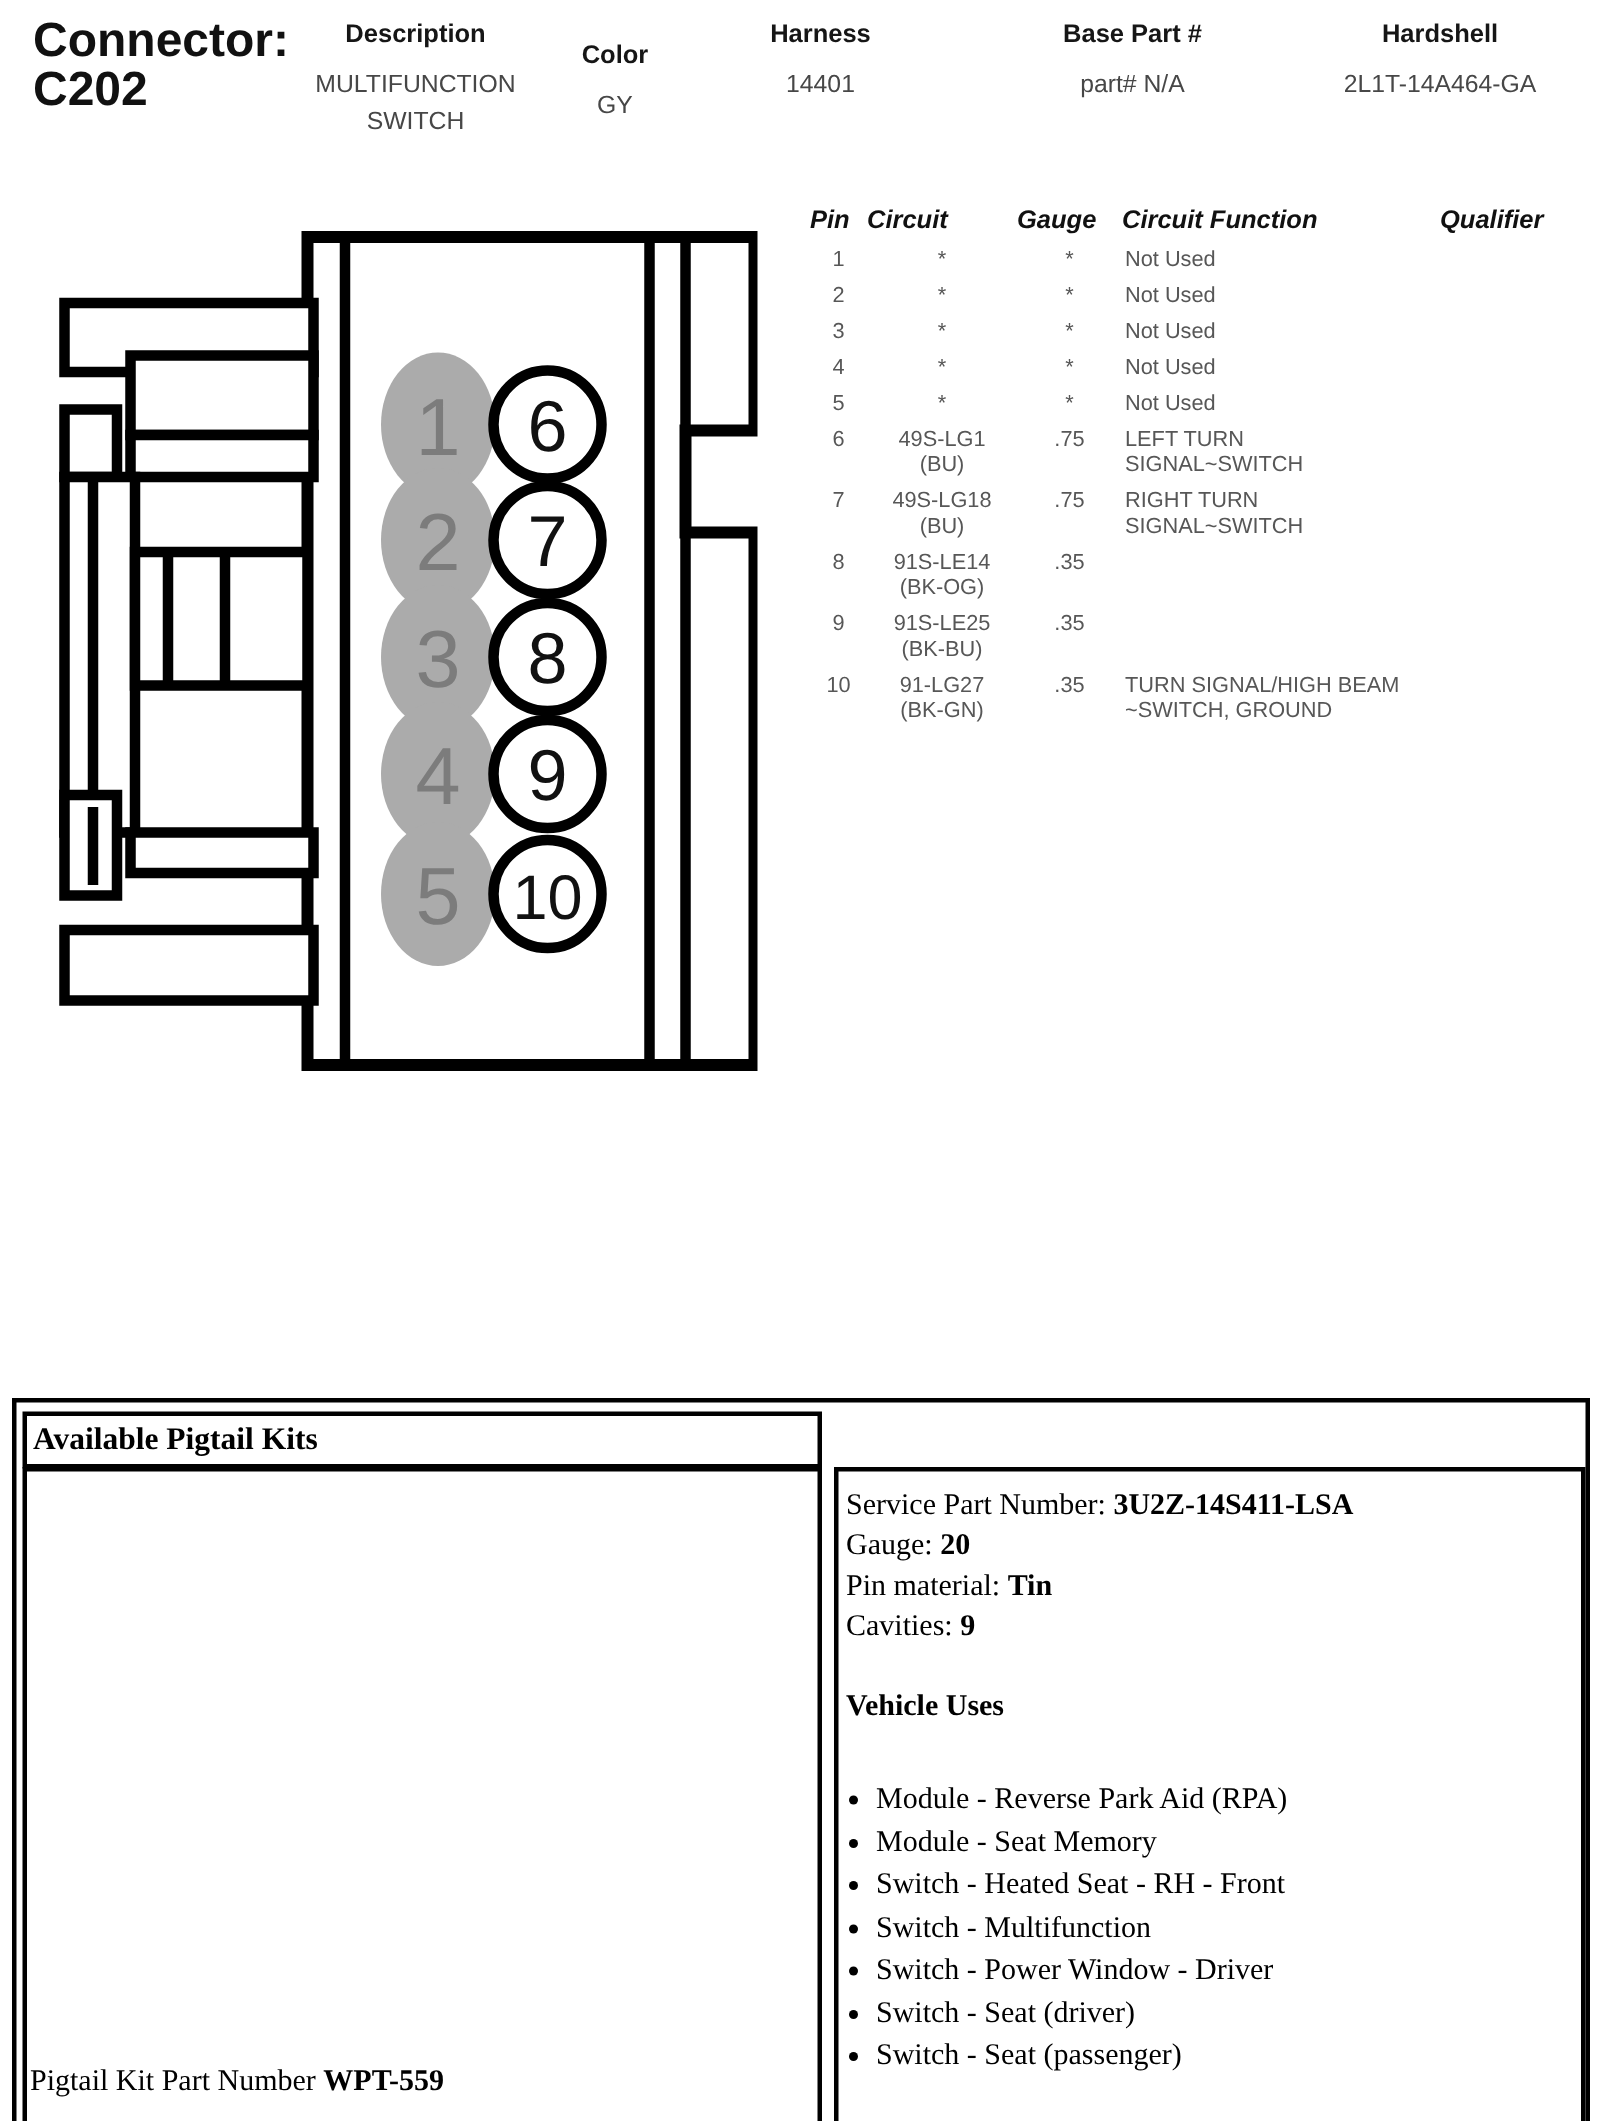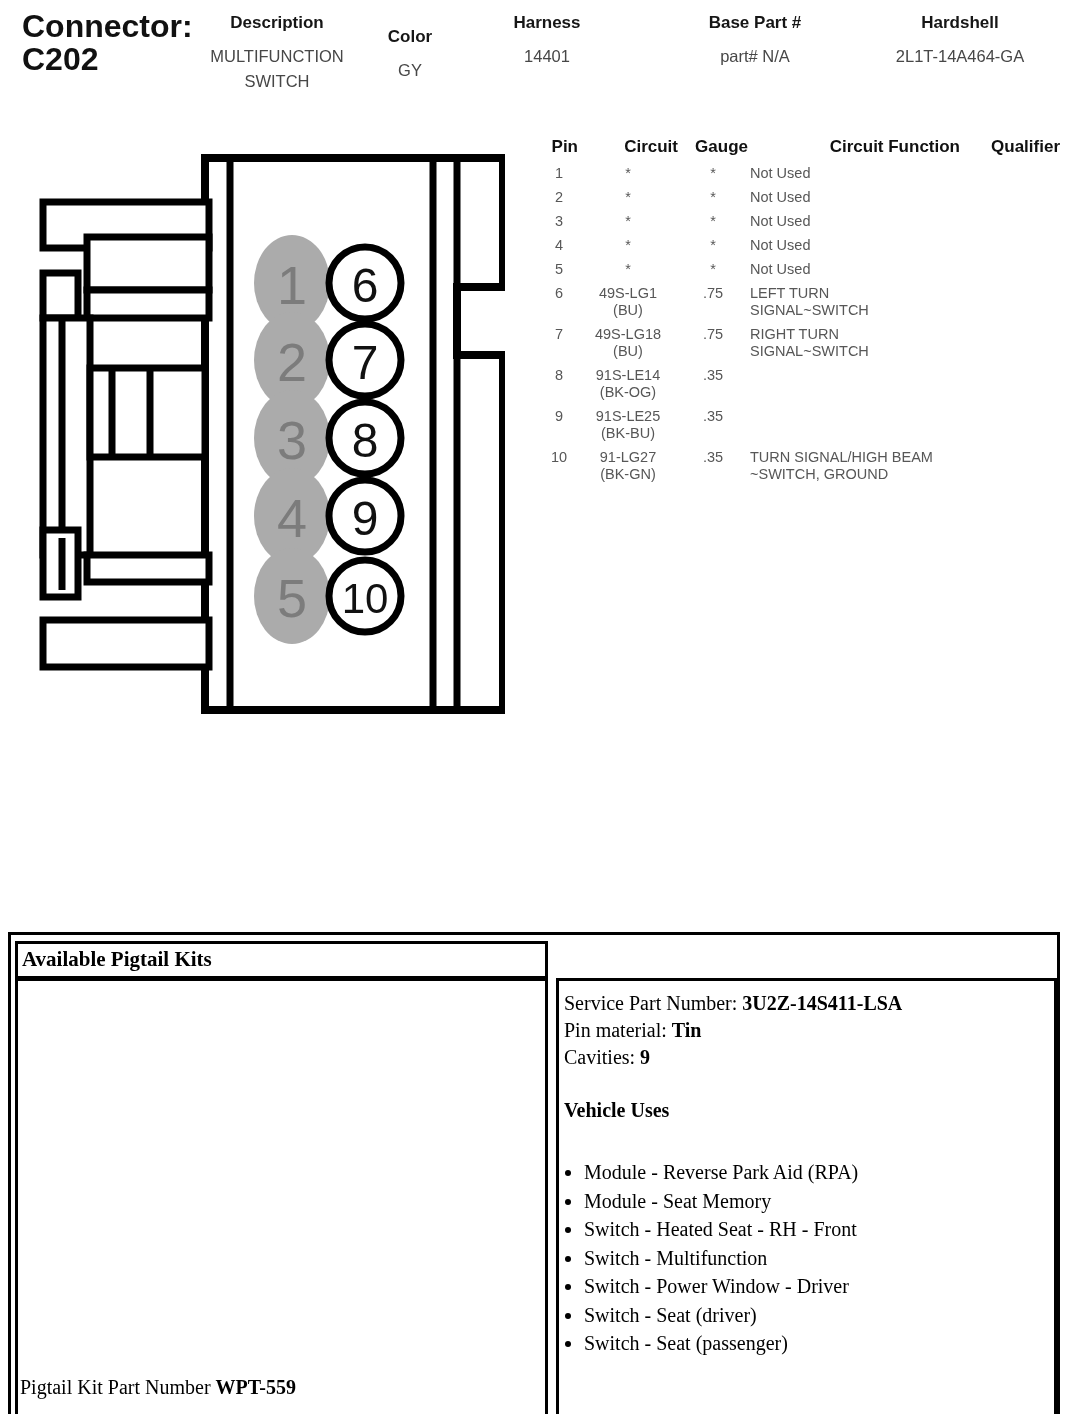--- a/index.html
+++ b/index.html
@@ -13,21 +13,21 @@
   
   #connector-block{left:22px;top:10px;font-size:32px;font-weight:bold;line-height:33px;color:#111;}
   .hdr-col{position:absolute;text-align:center;}
   .hdr-label{font-weight:bold;font-size:17px;color:#161616;}
   .hdr-values{margin-top:11px;font-size:16.5px;color:#474747;line-height:25px;}
 
   
   #pin-table{left:540px;top:136px;width:520px;}
   .pt-row,.pt-head{display:grid;grid-template-columns:38px 100px 70px 212px 100px;}
   .pt-head{font-weight:bold;font-size:17px;color:#111;line-height:21px;margin-bottom:8px;}
-  .pt-head div{text-align:right;}
+  .pt-head div{text-align:left;font-style:italic;}
   .pt-row{font-size:14.5px;color:#575757;line-height:17px;padding-bottom:7px;}
   .pt-cell{text-align:center;}
   .pt-cell.c-func{text-align:left;padding-left:2px;}
 
   
   #connector-diagram{left:25px;top:150px;}
 
   
   #pigtail-section{left:8px;top:932px;width:1046px;height:500px;border:3px solid #000;
     font-family:"Liberation Serif",serif;color:#000;}
@@ -261,20 +261,21 @@
     <span>Available Pigtail Kits</span>
   </div>
   <div id="pigtail-left-cell">
     <div id="kit-line">
       <span>Pigtail Kit Part Number </span><b>WPT-559</b>
     </div>
   </div>
   <div id="pigtail-right-cell">
     <div id="spec-lines">
         <div class="spec-line"><span>Service Part Number: </span><b>3U2Z-14S411-LSA</b></div>
+        <div class="spec-line"><span>Gauge: </span><b>20</b></div>
         <div class="spec-line"><span>Pin material: </span><b>Tin</b></div>
         <div class="spec-line"><span>Cavities: </span><b>9</b></div>
       </div>
     <div id="vehicle-uses-title">Vehicle Uses</div>
     <ul id="vehicle-uses-list">
         <li>Module - Reverse Park Aid (RPA)</li>
         <li>Module - Seat Memory</li>
         <li>Switch - Heated Seat - RH - Front</li>
         <li>Switch - Multifunction</li>
         <li>Switch - Power Window - Driver</li>

